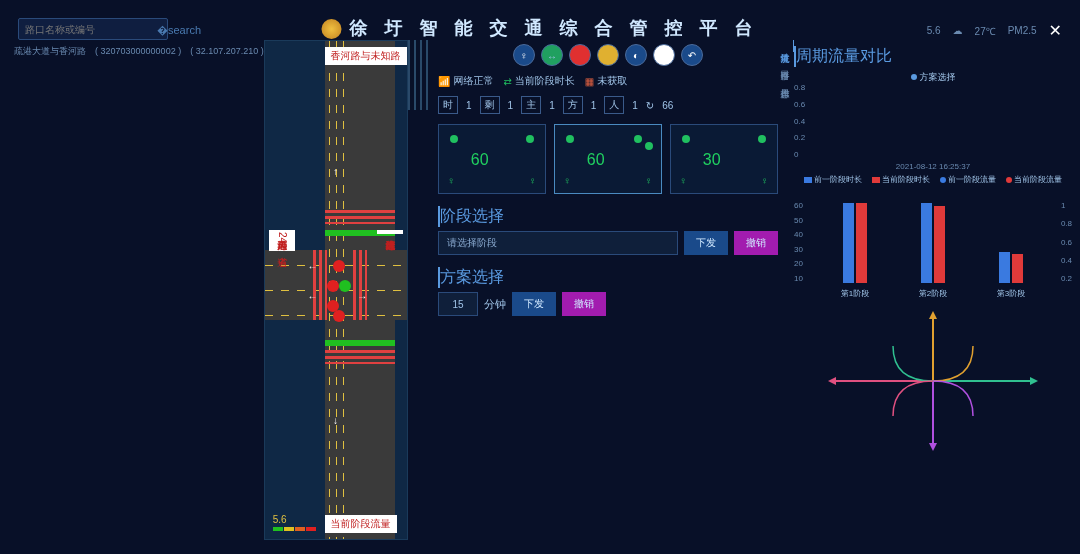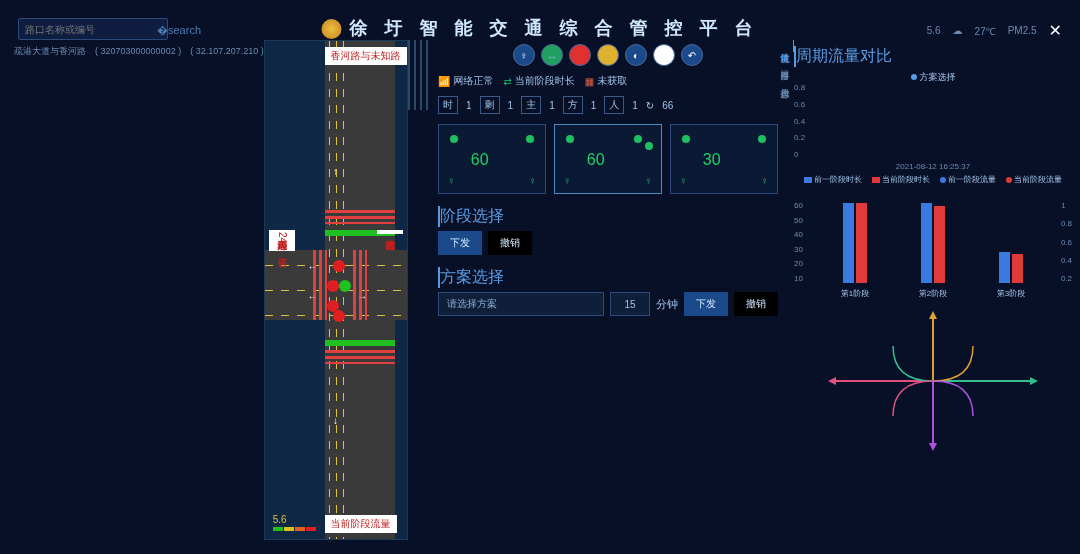--- a/index.html
+++ b/index.html
@@ -48,21 +48,21 @@
 .phase-boxes{display:flex;gap:8px;padding:6px 0}
 .phase-box{flex:1;height:70px;border:1px solid #2a4a7a;background:#0a1a35;position:relative}
 .phase-box.active{border-color:#4a8ac0}
 .phase-num{position:absolute;left:30%;top:38%;color:#20d060;font-size:16px}
 .phase-dot{position:absolute;width:8px;height:8px;border-radius:50%;background:#20c060}
 .phase-person{position:absolute;color:#20c060;font-size:10px}
 .section-head{color:#5a9ae0;font-size:16px;border-left:2px solid #5a9ae0;margin:6px 0 4px}
 .control-row{display:flex;gap:6px;align-items:center;margin-bottom:6px}
 .select-box{flex:1;height:24px;background:#0f1f3a;border:1px solid #2a4a7a;padding:0 8px;display:flex;align-items:center;font-size:10px;color:#8aaad0}
 .action-btn{height:24px;padding:0 12px;background:#1a4a8a;border:none;color:#d0e8ff;font-size:10px;cursor:pointer}
-.action-btn.sec{background:#000000}
+.action-btn.sec{background:#a21caf}
 .small-box{width:40px;height:24px;background:#0f1f3a;border:1px solid #2a4a7a;text-align:center;line-height:24px;font-size:10px}
 .right-panel{flex:1;padding-left:6px;display:flex;flex-direction:column}
 .v-tab{writing-mode:vertical-lr;font-size:9px;padding:6px 2px;color:#6a8ab0;border-right:1px solid transparent}
 .v-tab.active{color:#5a9ae0;border-right-color:#5a9ae0}
 .chart1{height:100px;position:relative}
 .chart-legend{text-align:center;font-size:9px}
 .legend-dot{display:inline-block;width:6px;height:6px;border-radius:50%;background:#5a9ae0;margin-right:3px}
 .y-axis{position:absolute;left:0;top:12px;bottom:12px;display:flex;flex-direction:column;justify-content:space-between;font-size:8px;color:#6a8ab0}
 .x-label{position:absolute;bottom:0;left:50%;transform:translateX(-50%);font-size:8px;color:#6a8ab0}
 .chart2{height:130px;position:relative}
@@ -208,26 +208,26 @@
       <div class="phase-box">
         <div class="phase-dot" style="left:10%;top:15%"></div>
           <div class="phase-dot" style="right:10%;top:15%"></div>
         <div class="phase-person" style="left:8%;bottom:10%">♀</div>
           <div class="phase-person" style="right:8%;bottom:10%">♀</div>
         <div class="phase-num">30</div>
       </div>
     </div>
     <div class="section-head">阶段选择</div>
     <div class="control-row">
+      <div class="select-box">请选择阶段</div>
       <button class="action-btn">下发</button>
       <button class="action-btn sec">撤销</button>
     </div>
     <div class="section-head">方案选择</div>
     <div class="control-row">
-      <div class="select-box">请选择方案</div>
       <div class="small-box">15</div>
       <span>分钟</span>
       <button class="action-btn">下发</button>
       <button class="action-btn sec">撤销</button>
     </div>
   </div>
 
   <div class="right-panel">
     <div style="position:relative">
       <div style="position:absolute;left:-18px;top:0;display:flex;flex-direction:column;gap:6px">

